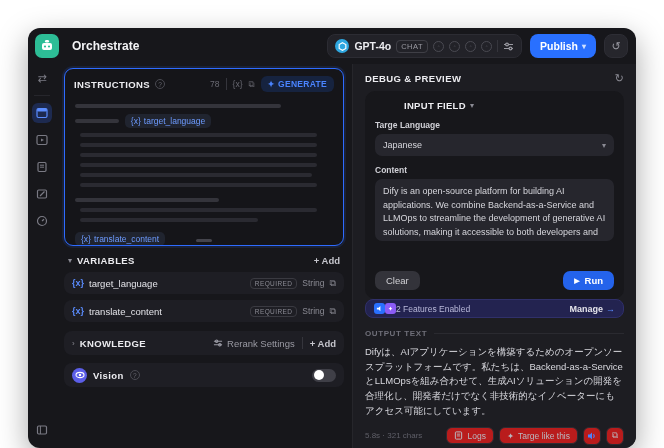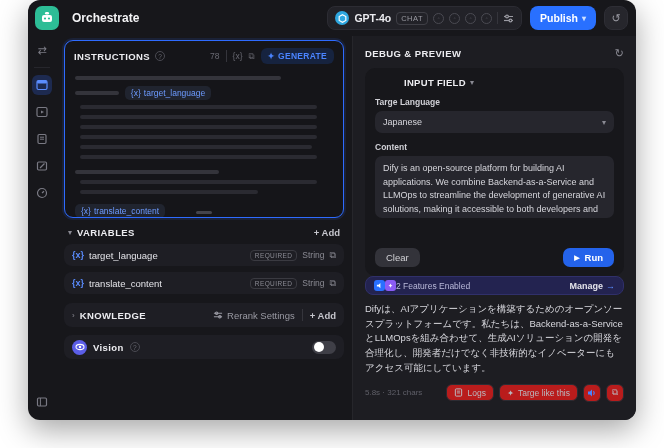--- a/index.html
+++ b/index.html
@@ -1,18 +1,18 @@
 <!DOCTYPE html>
 <html><head>
 <meta charset="utf-8">
 <style>
   * { margin:0; padding:0; box-sizing:border-box; }
   html,body { width:664px; height:448px; background:#ffffff; overflow:hidden;
     font-family:"Liberation Sans","DejaVu Sans",sans-serif; }
-  .window { position:absolute; left:28px; top:0; width:608px; height:420px;
+  .window { position:absolute; left:28px; top:28px; width:608px; height:420px;
     background:#17171b; border-radius:12px; box-shadow:0 10px 30px rgba(0,0,0,.35);
     display:flex; flex-direction:column; overflow:hidden; color:#e8e8ea; }
   
   .topbar { height:36px; display:flex; align-items:center; padding:0 8px 0 7px; flex:0 0 auto; }
   .logo { width:24px; height:24px; border-radius:7px; background:#2dbd96; display:flex;
     align-items:center; justify-content:center; flex:0 0 auto; }
   .app-title { font-size:12px; font-weight:bold; margin-left:13px; color:#f4f4f6; }
   .topbar-right { margin-left:auto; display:flex; align-items:center; gap:8px; }
   .model-chip { display:flex; align-items:center; gap:5px; background:#222228;
     border:1px solid #2c2c33; border-radius:8px; padding:3px 7px; height:24px; }
@@ -341,20 +341,24 @@
             </svg>
         </span>
         <span class="feat-ico" style="background:#8b5cf6">✦</span>
         <span class="feat-text">2 Features Enabled</span>
         <span class="manage">
           <span>Manage</span>
           <span style="color:#5b8dff">→</span>
         </span>
       </div>
 
+      <div class="out-head">
+        <span class="out-title">OUTPUT TEXT</span>
+        <span class="out-line"></span>
+      </div>
       <div class="out-text">Difyは、AIアプリケーションを構築するためのオープンソースプラットフォームです。私たちは、Backend-as-a-ServiceとLLMOpsを組み合わせて、生成AIソリューションの開発を合理化し、開発者だけでなく非技術的なイノベーターにもアクセス可能にしています。</div>
       <div class="out-foot">
         <span class="out-stats">5.8s · 321 chars</span>
         <span class="chip-btn">
           <svg width="9" height="9" viewBox="0 0 10 10">
               <rect x="1.5" y="1" width="7" height="8" rx="1" fill="none" stroke="#b9b9c0" stroke-width="1.1"></rect>
               <line x1="3.2" y1="3.5" x2="6.8" y2="3.5" stroke="#b9b9c0"></line>
               <line x1="3.2" y1="5.5" x2="6.8" y2="5.5" stroke="#b9b9c0"></line>
             </svg>
           <span>Logs</span>

